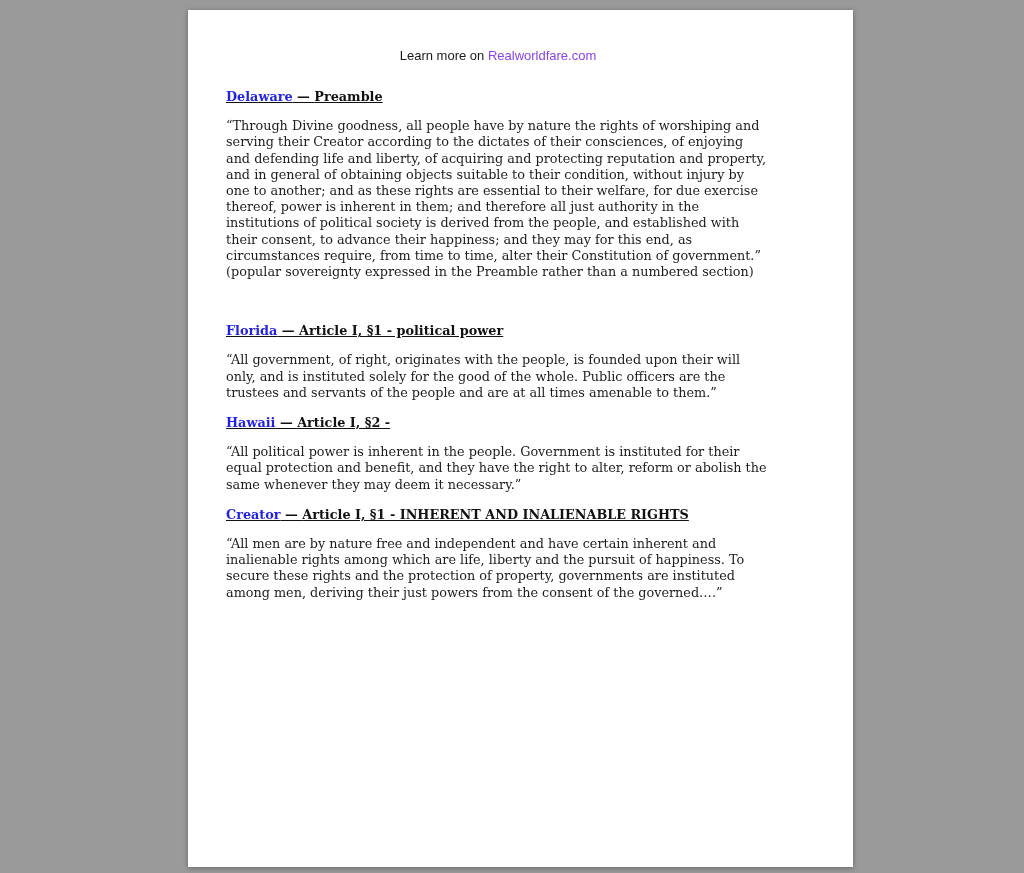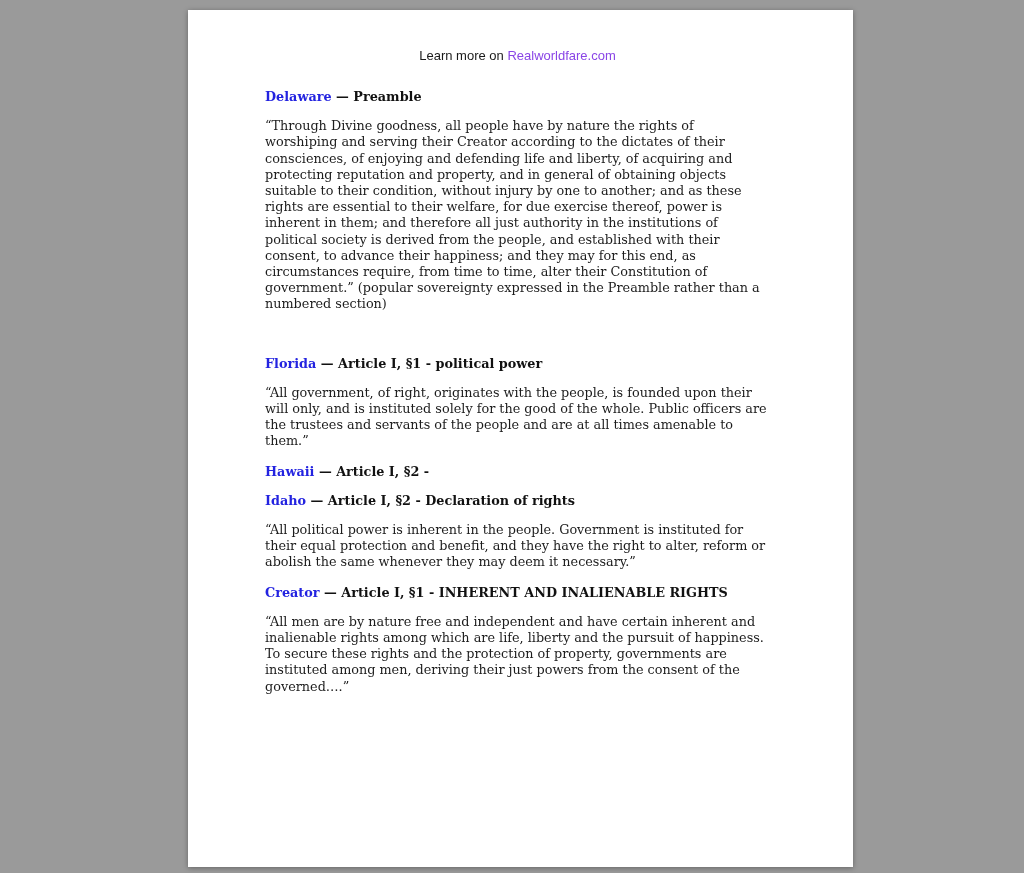--- a/index.html
+++ b/index.html
@@ -17,38 +17,39 @@
     background:var(--canvas-gray);
     font-family:"DejaVu Serif","Liberation Serif",serif;
     overflow:hidden;
   }
   .paper{
     position:absolute;left:188px;top:10px;
     width:665px;height:857px;
     background:var(--paper-white);
     box-shadow:0 1px 5px rgba(0,0,0,0.35);
     box-sizing:border-box;
-    padding:38px 83px 44px 77px;
+    padding:38px 83px 44px 38px;
     display:flex;flex-direction:column;
   }
   .doc-header{
     text-align:center;
     font-family:"Liberation Sans","DejaVu Sans",sans-serif;
     font-size:13px;line-height:15px;color:#1a1a1a;
     margin-bottom:26px;
   }
   .doc-header a{
     color:var(--header-purple);
     text-decoration:none;
     cursor:pointer;
   }
   .state-heading{
     font-size:12.8px;line-height:16.2px;
     font-weight:bold;color:#111;
     margin:0 10px 13px 0;
+    text-decoration:underline;
   }
   .state-name{color:var(--state-blue);cursor:pointer;}
   .quote{
     font-size:12.8px;line-height:16.2px;
     color:var(--body-text);
     margin:12px 0 14px 0;
   }
   .spacer{height:29px;}
 </style>
 </head>
@@ -72,21 +73,20 @@
 
   <section class="state-section">
     <p class="quote">“All government, of right, originates with the people, is founded upon their will only, and is instituted solely for the good of the whole. Public officers are the trustees and servants of the people and are at all times amenable to them.”</p>
   </section>
 
   <section class="state-section">
     <h3 class="state-heading"><span class="state-name">Hawaii</span><span> — </span><span>Article I, §2 -</span></h3>
   </section>
 
   <section class="state-section">
-    <h3 class="state-heading"><span class="state-name">Idaho</span><span> — </span><span>Article I, §2 - Declaration of rights</span></h3>
     <p class="quote">“All political power is inherent in the people. Government is instituted for their equal protection and benefit, and they have the right to alter, reform or abolish the same whenever they may deem it necessary.”</p>
   </section>
 
   <section class="state-section">
     <h3 class="state-heading"><span class="state-name">Creator</span><span> — </span><span>Article I, §1 - INHERENT AND INALIENABLE RIGHTS</span></h3>
     <p class="quote">“All men are by nature free and independent and have certain inherent and inalienable rights among which are life, liberty and the pursuit of happiness. To secure these rights and the protection of property, governments are instituted among men, deriving their just powers from the consent of the governed….”</p>
   </section>
 </div>
 
 </div>

